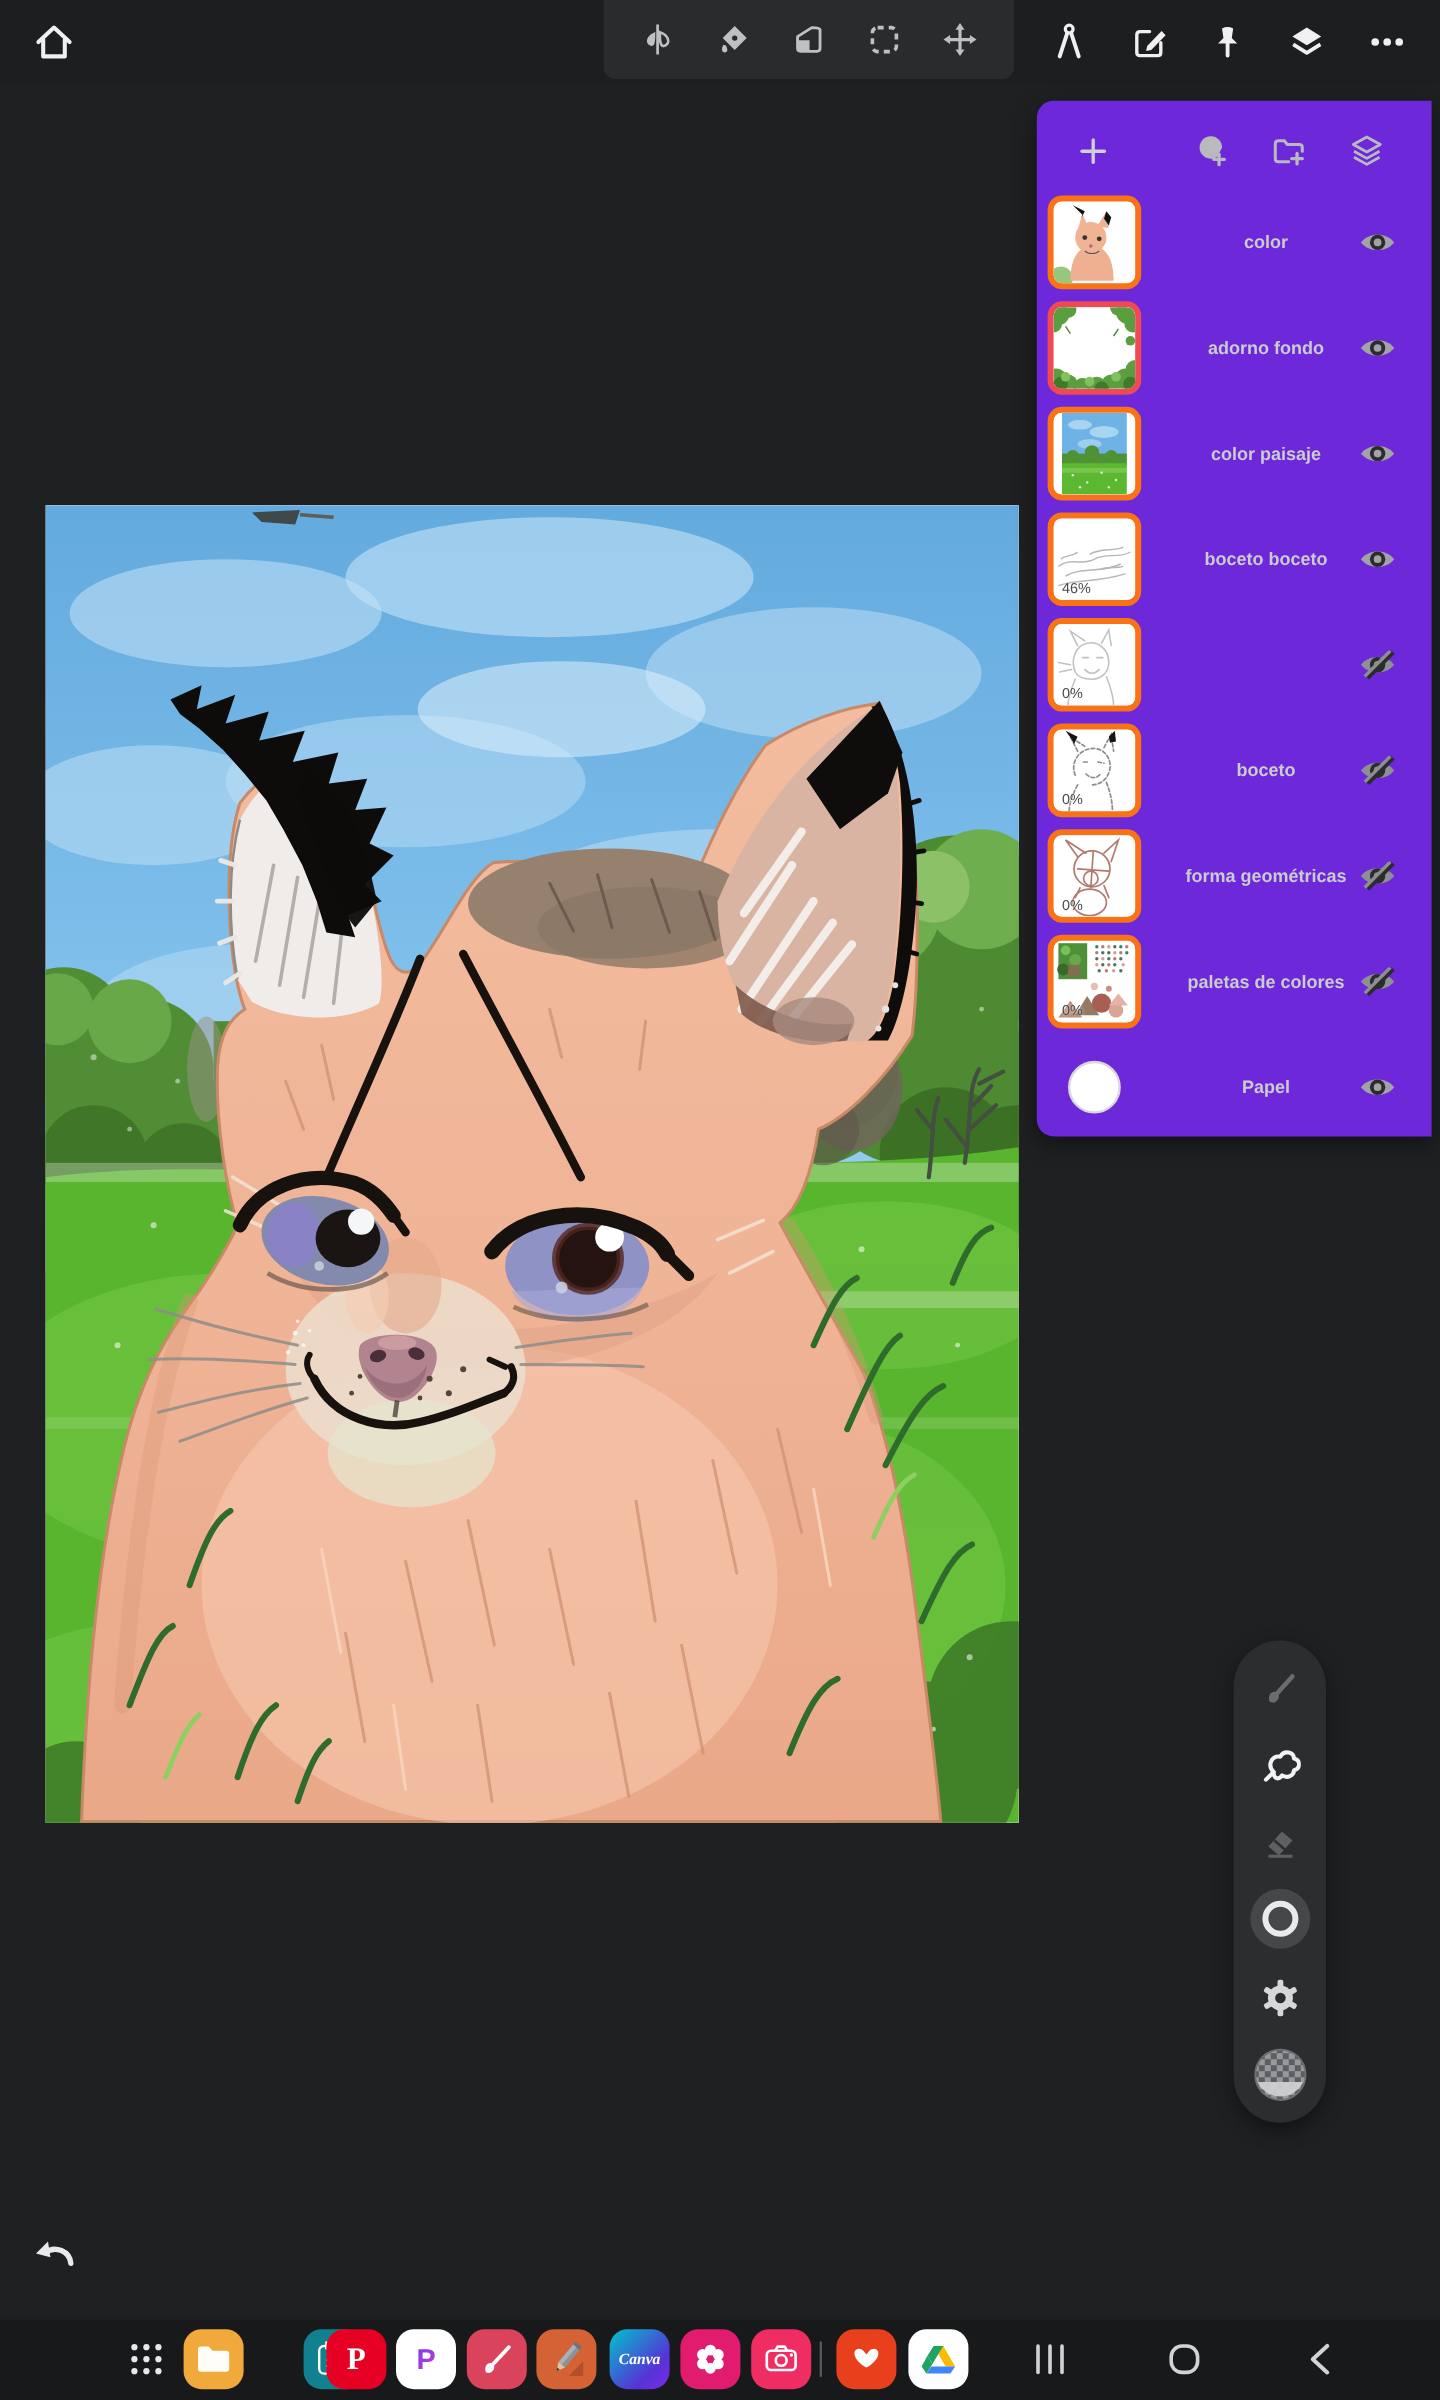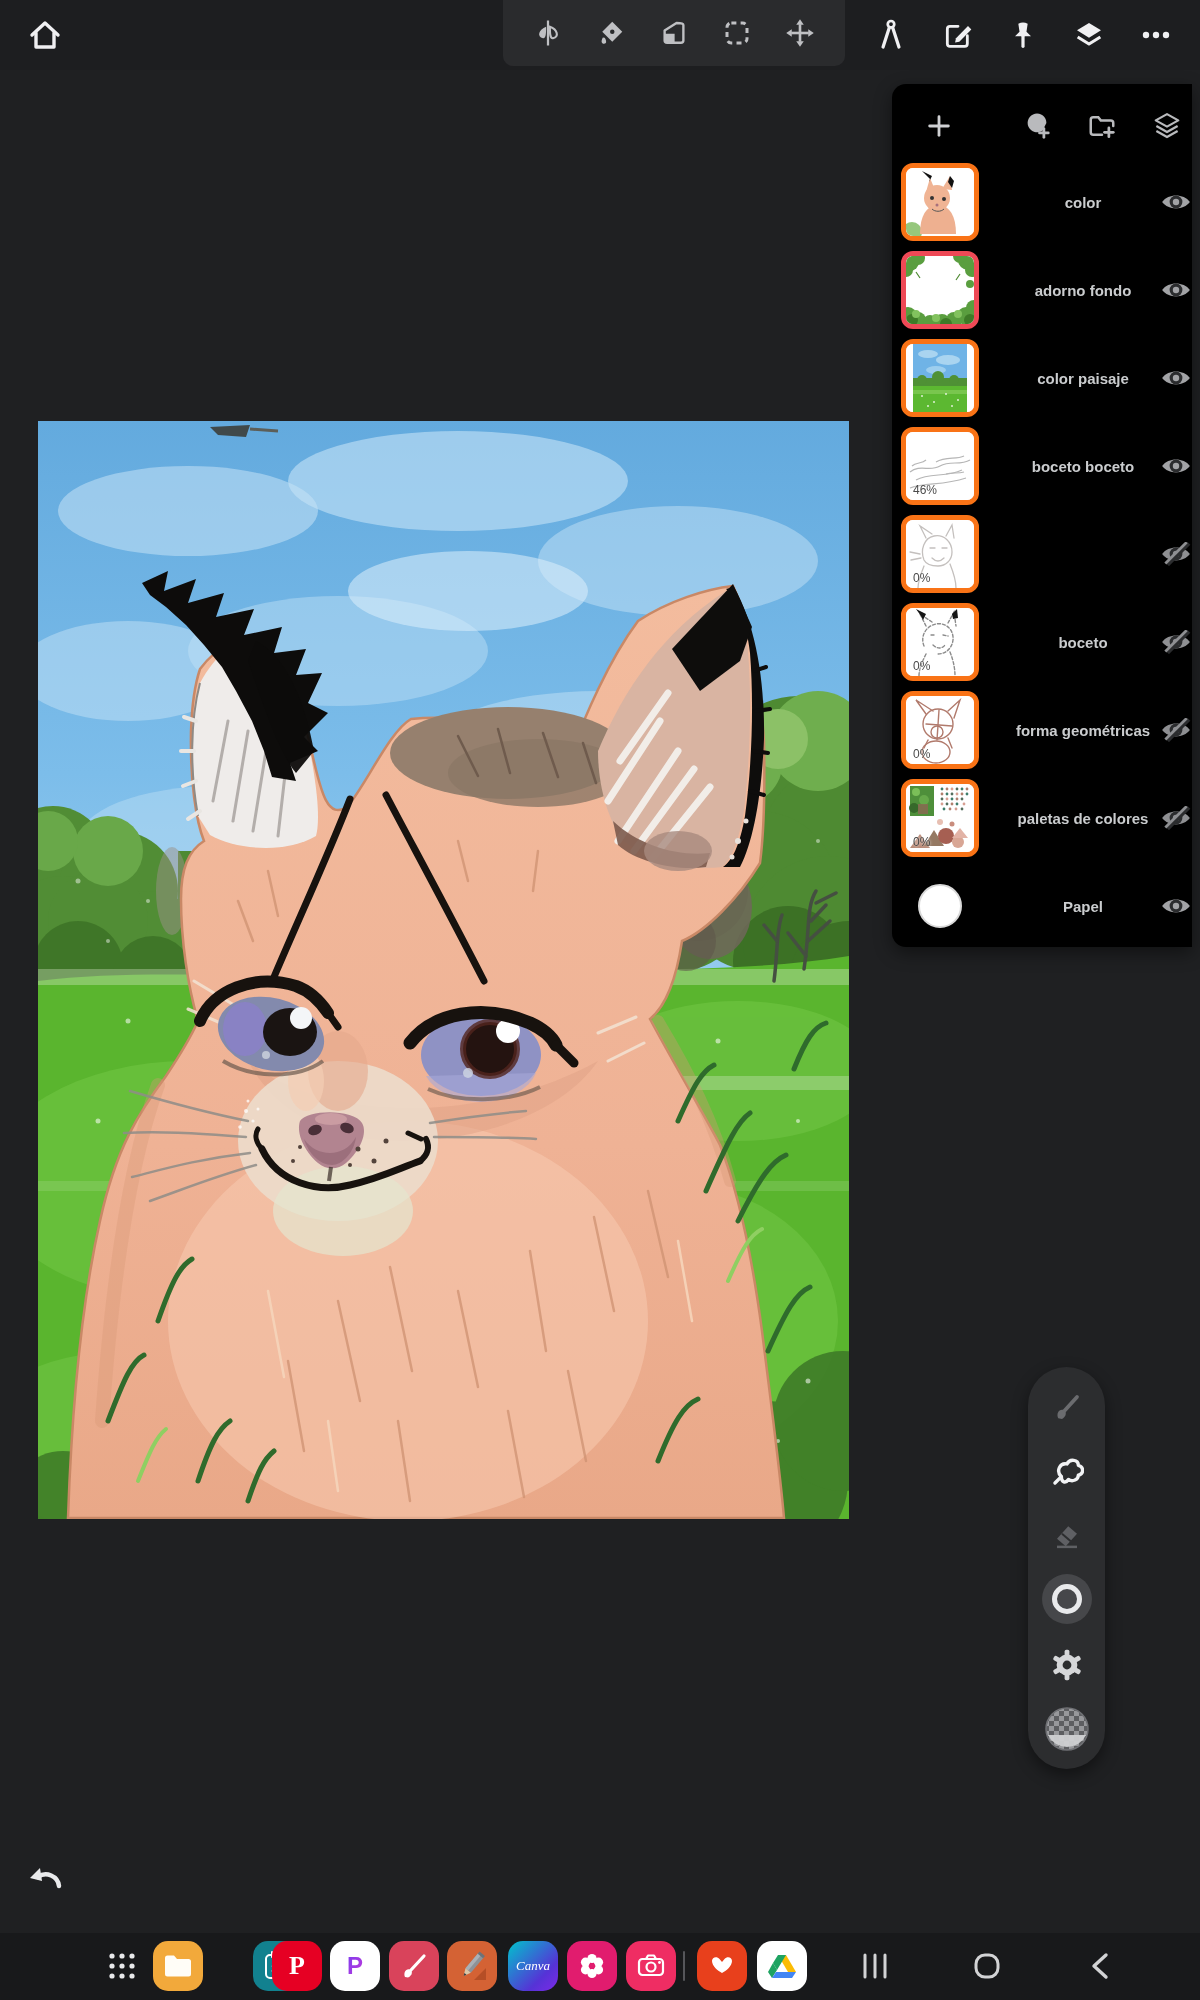--- a/index.html
+++ b/index.html
@@ -7,21 +7,21 @@
   .abs { position:absolute; }
   #screen { position:relative; width:1200px; height:2000px; background:#1f2022; }
 
   
   #topbar { left:0; top:0; width:1200px; height:70px; background:#1d1e20; }
   #center-tools { left:503px; top:0; width:342px; height:66px; background:#2a2b2d; border-radius:0 0 10px 10px;
                   display:flex; align-items:center; justify-content:space-around; padding:0 14px; }
   .tbtn { width:44px; height:44px; display:flex; align-items:center; justify-content:center; }
 
   
-  #layers-panel { left:892px; top:84px; width:300px; height:863px; background:#000000;
+  #layers-panel { left:864px; top:84px; width:329px; height:863px; background:#6d28d9;
                   border-radius:14px 0 0 14px; box-shadow:0 6px 18px rgba(0,0,0,.45); }
   #layers-header { position:absolute; left:0; top:14px; width:312px; height:56px; }
   .hicon { position:absolute; top:6px; width:44px; height:44px; display:flex; align-items:center; justify-content:center; }
   .lrow { position:absolute; left:0; width:312px; height:88px; }
   .thumb { position:absolute; left:9px; top:5px; width:78px; height:78px; background:#ffffff;
            border:5px solid #f97316; border-radius:12px; overflow:hidden; }
   .thumb.selected { border-color:#ef4956; }
   .thumb svg { display:block; }
   .opbadge { position:absolute; left:7px; bottom:3px; font-size:12px; font-weight:500; color:#4a4a4a;
              text-shadow:0 0 3px #fff; z-index:3; }
@@ -42,21 +42,21 @@
 
   
   #undo-btn { left:22px; top:1856px; width:48px; height:48px; display:flex; align-items:center; justify-content:center; }
 
   
   #dock { left:0; top:1933px; width:1200px; height:67px; background:#18191b; }
   .dicon { position:absolute; top:8px; width:50px; height:50px; border-radius:15px; overflow:hidden;
            display:flex; align-items:center; justify-content:center; }
   .navbtn { position:absolute; top:8px; width:60px; height:50px; display:flex; align-items:center; justify-content:center; }
   #dock-sep { position:absolute; left:683px; top:18px; width:2px; height:30px; background:#55565a; border-radius:1px; }
-  .canva-text { font-family:"Liberation Serif", serif; font-style:italic; font-weight:400; color:#fff; font-size:13px; }
+  .canva-text { font-family:"Liberation Serif", serif; font-style:italic; font-weight:700; color:#fff; font-size:13px; }
 </style>
 </head>
 <body>
 
 <div id="screen">
 
   <div id="topbar" class="abs">
     <div class="abs tbtn" style="left:23px;top:13px;">
       <svg width="38" height="38" viewBox="0 0 38 38">
         <path d="M6 19 L19 7 L32 19" fill="none" stroke="#f0f0f2" stroke-width="3.4" stroke-linecap="round" stroke-linejoin="round"></path>

